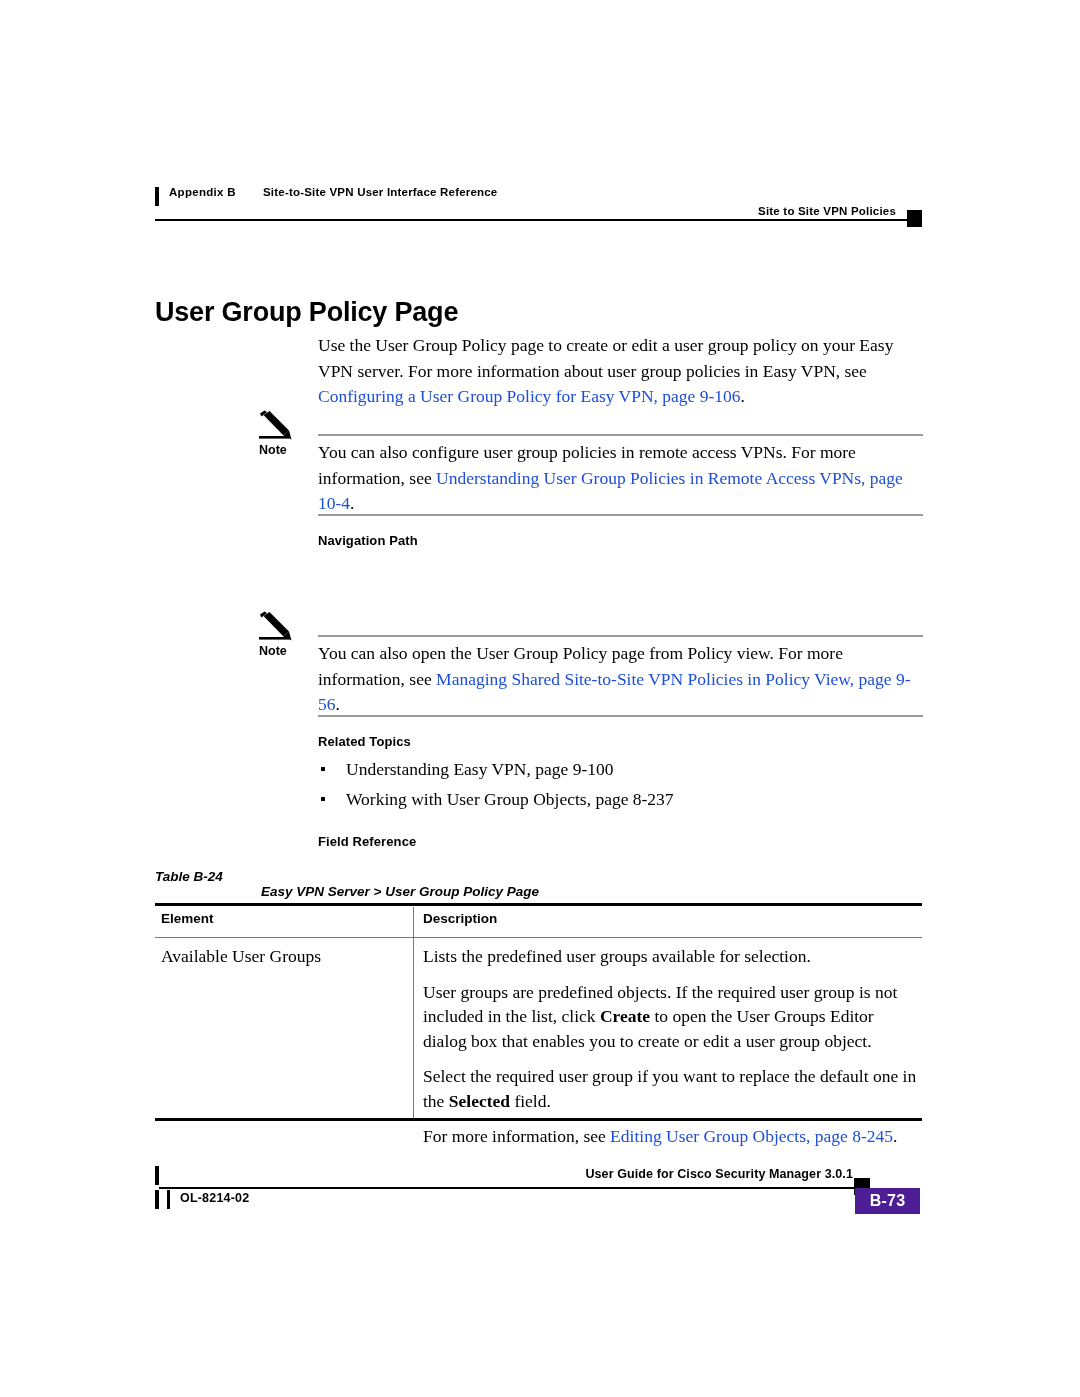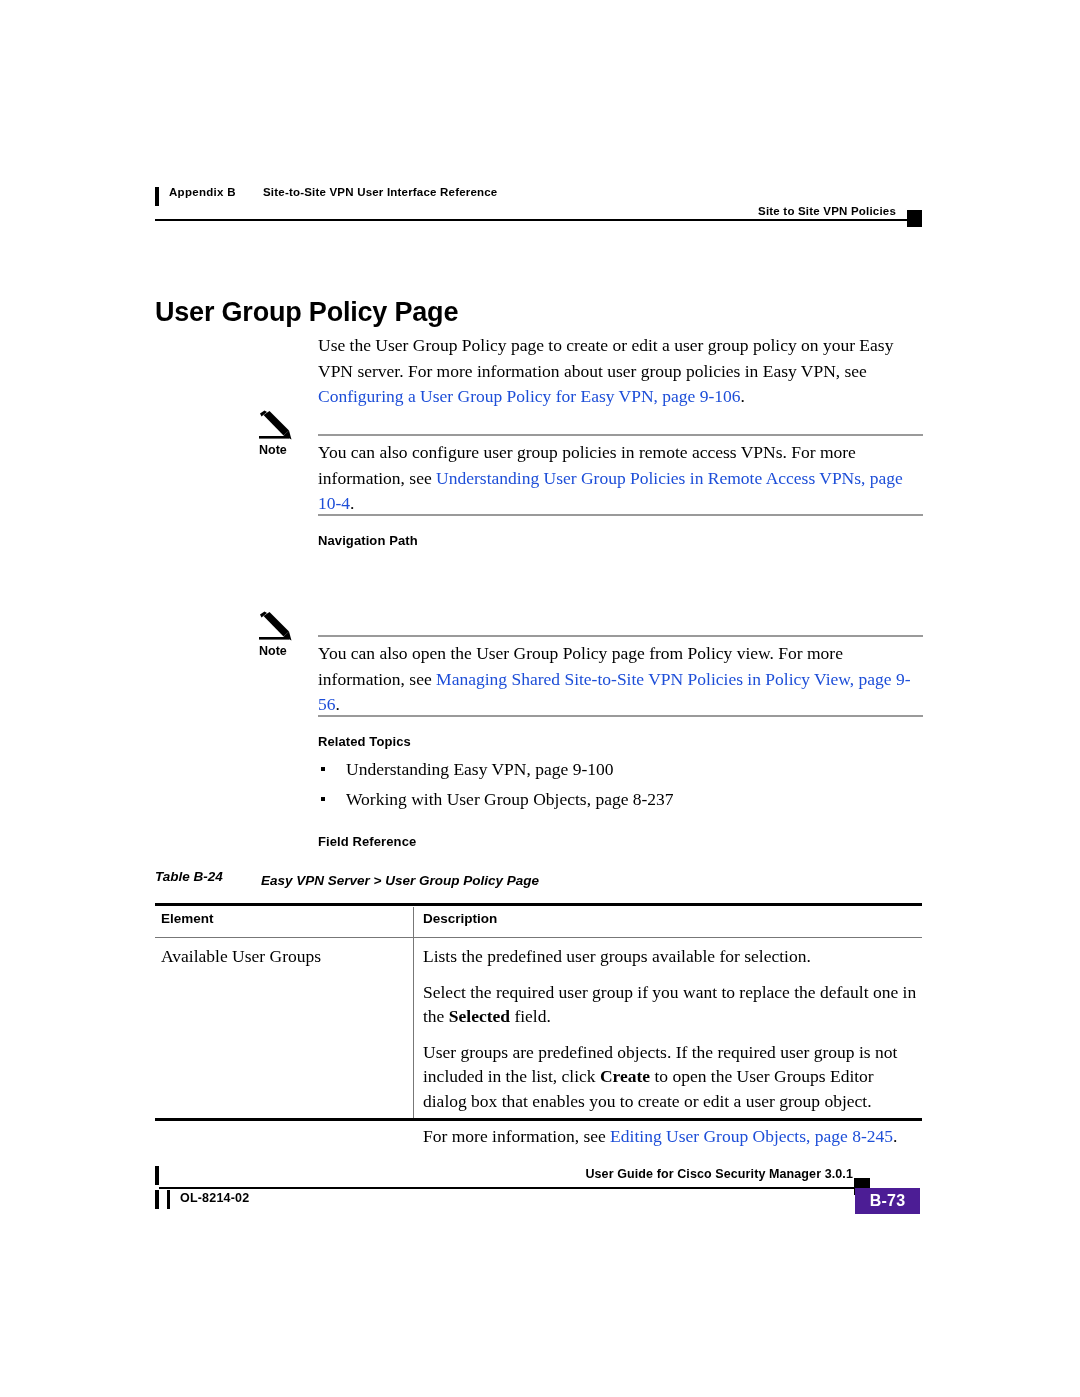--- a/index.html
+++ b/index.html
@@ -196,21 +196,21 @@
     position: absolute;
     left: 155px;
     top: 869px;
     font-family: "Liberation Sans", sans-serif;
     font-style: italic;
     font-weight: bold;
     font-size: 13.5px;
     white-space: nowrap;
   }
   .tbl-caption-num { position: absolute; left: 0; top: 0; }
-  .tbl-caption-txt { position: absolute; left: 106px; top: 4px; }
+  .tbl-caption-txt { position: absolute; left: 106px; top: 15px; }
 
   
   .tbl {
     position: absolute;
     left: 155px;
     top: 903px;
     width: 767px;
   }
   .tbl-top-rule { position: absolute; left:0; top:0; width:767px; height:2.5px; background:#000; }
   .tbl-hdr-rule { position: absolute; left:0; top:34px; width:767px; height:1.2px; background:#777; }
@@ -380,22 +380,22 @@
     <div class="th th-de">Description</div>
     <div class="tbl-hdr-rule"></div>
     <div class="tbl-vline-body"></div>
 
     <div>
       <div class="td-element">Available User Groups</div>
       <div class="td-desc">
         <p>
           <span>Lists the predefined user groups available for selection.</span>
         </p>
+        <p><span>User groups are predefined objects. If the required user group is not included in the list, click </span><b>Create</b><span> to open the User Groups Editor dialog box that enables you to create or edit a user group object.</span></p>
         <p><span>Select the required user group if you want to replace the default one in the </span><b>Selected</b><span> field.</span></p>
-        <p><span>User groups are predefined objects. If the required user group is not included in the list, click </span><b>Create</b><span> to open the User Groups Editor dialog box that enables you to create or edit a user group object.</span></p>
         <p><span>For more information, see </span><span class="link">Editing User Group Objects, page 8-245</span><span>.</span></p>
       </div>
     </div>
 
     <div class="tbl-bot-rule"></div>
   </div>
 
   <div class="ftr">
     <div class="ftr-tick-a"></div>
     <div class="ftr-tick-b"></div>

